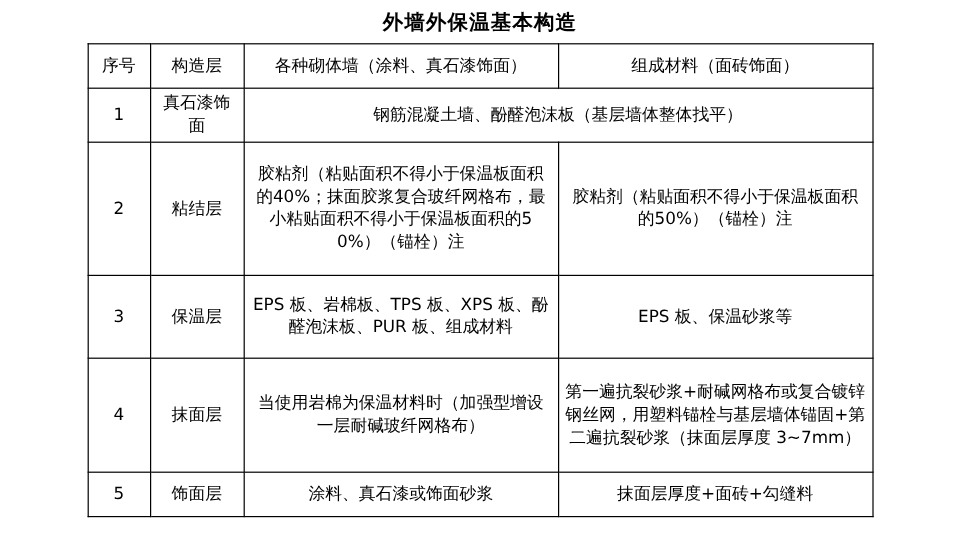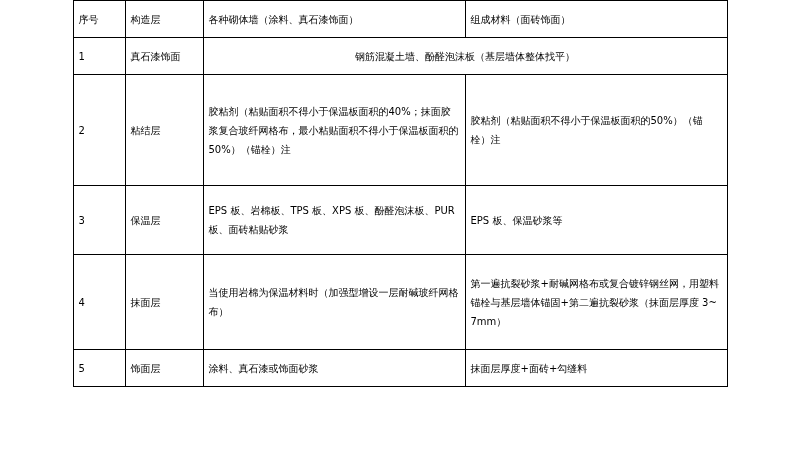--- a/index.html
+++ b/index.html
@@ -31,22 +31,23 @@
   table.struct-table {
     border-collapse: collapse;
     margin: 0 auto;
     width: 654px;
     table-layout: fixed;
   }
   table.struct-table td,
   table.struct-table th {
     border: 1px solid #000000;
     padding: 3px 5px;
-    font-size: 10px;
+    font-size: 14px;
     line-height: 19px;
+    text-align: center;
     vertical-align: middle;
     font-weight: normal;
     word-break: break-all;
   }
   table.struct-table thead td {
     height: 30px;
   }
   .col-no { width: 52px; }
   .col-layer { width: 78px; }
   .col-mat-a { width: 262px; }
@@ -58,20 +59,21 @@
   .r2 td { height: 104px; }
   .r3 td { height: 62px; }
   .r4 td { height: 88px; }
   .r5 td { height: 30px; }
 </style>
 </head>
 <body>
 
 <div class="page">
 
+  <div class="doc-title">外墙外保温基本构造</div>
 
   <table class="struct-table">
     <colgroup>
       <col class="col-no">
       <col class="col-layer">
       <col class="col-mat-a">
       <col class="col-mat-b">
     </colgroup>
     <thead>
       <tr>
@@ -89,21 +91,21 @@
       </tr>
       <tr class="r2">
         <td>2</td>
         <td>粘结层</td>
         <td>胶粘剂（粘贴面积不得小于保温板面积的40%；抹面胶浆复合玻纤网格布，最小粘贴面积不得小于保温板面积的50%）（锚栓）注</td>
         <td>胶粘剂（粘贴面积不得小于保温板面积的50%）（锚栓）注</td>
       </tr>
       <tr class="r3">
         <td>3</td>
         <td>保温层</td>
-        <td>EPS 板、岩棉板、TPS 板、XPS 板、酚醛泡沫板、PUR 板、面砖粘贴砂浆</td>
+        <td>EPS 板、岩棉板、TPS 板、XPS 板、酚醛泡沫板、PUR 板、组成材料</td>
         <td>EPS 板、保温砂浆等</td>
       </tr>
       <tr class="r4">
         <td>4</td>
         <td>抹面层</td>
         <td>当使用岩棉为保温材料时（加强型增设一层耐碱玻纤网格布）</td>
         <td>第一遍抗裂砂浆+耐碱网格布或复合镀锌钢丝网，用塑料锚栓与基层墙体锚固+第二遍抗裂砂浆（抹面层厚度 3~7mm）</td>
       </tr>
       <tr class="r5">
         <td>5</td>

